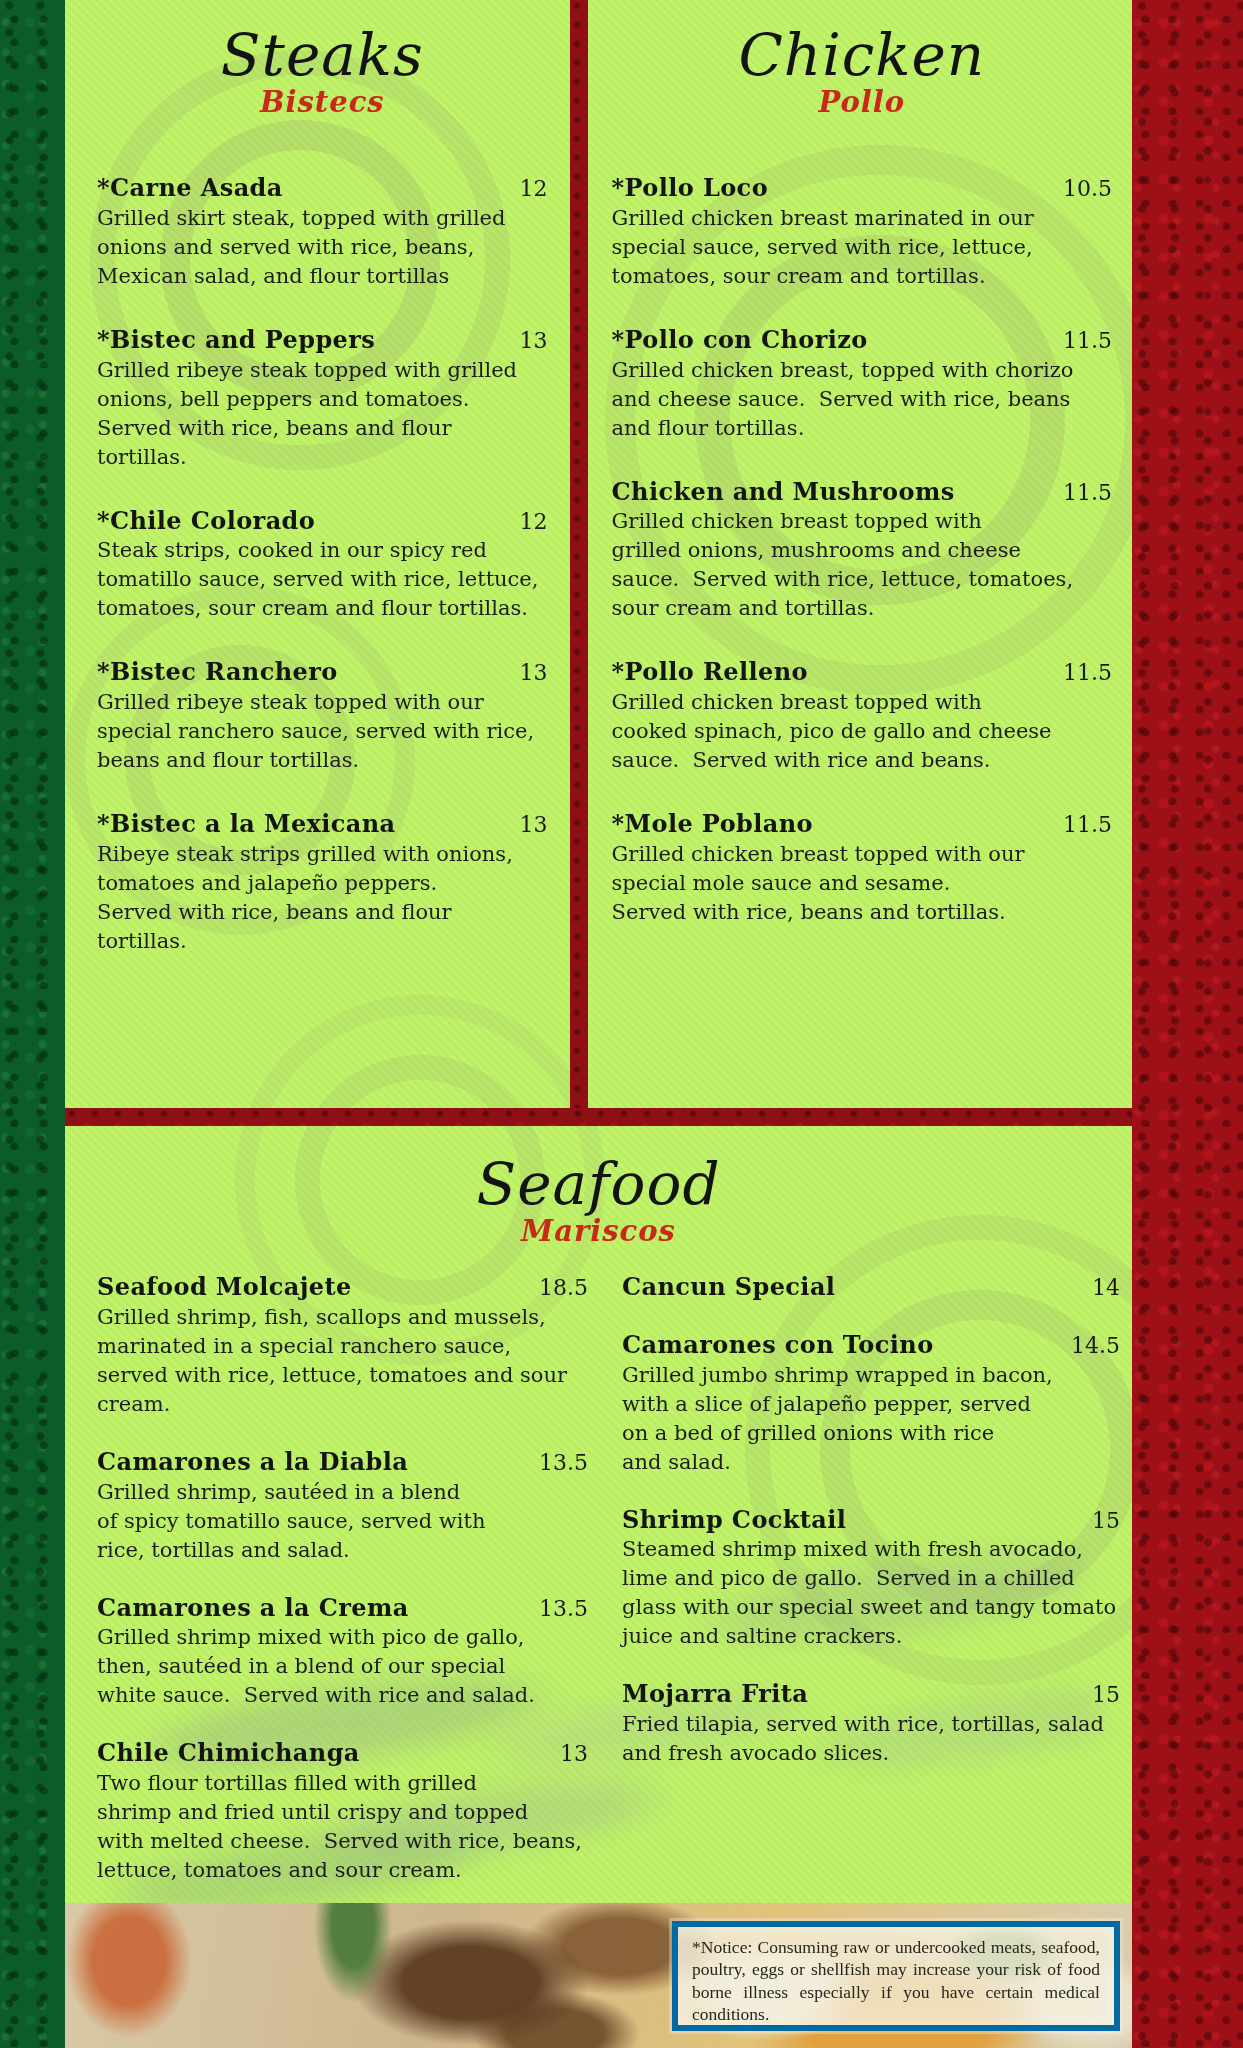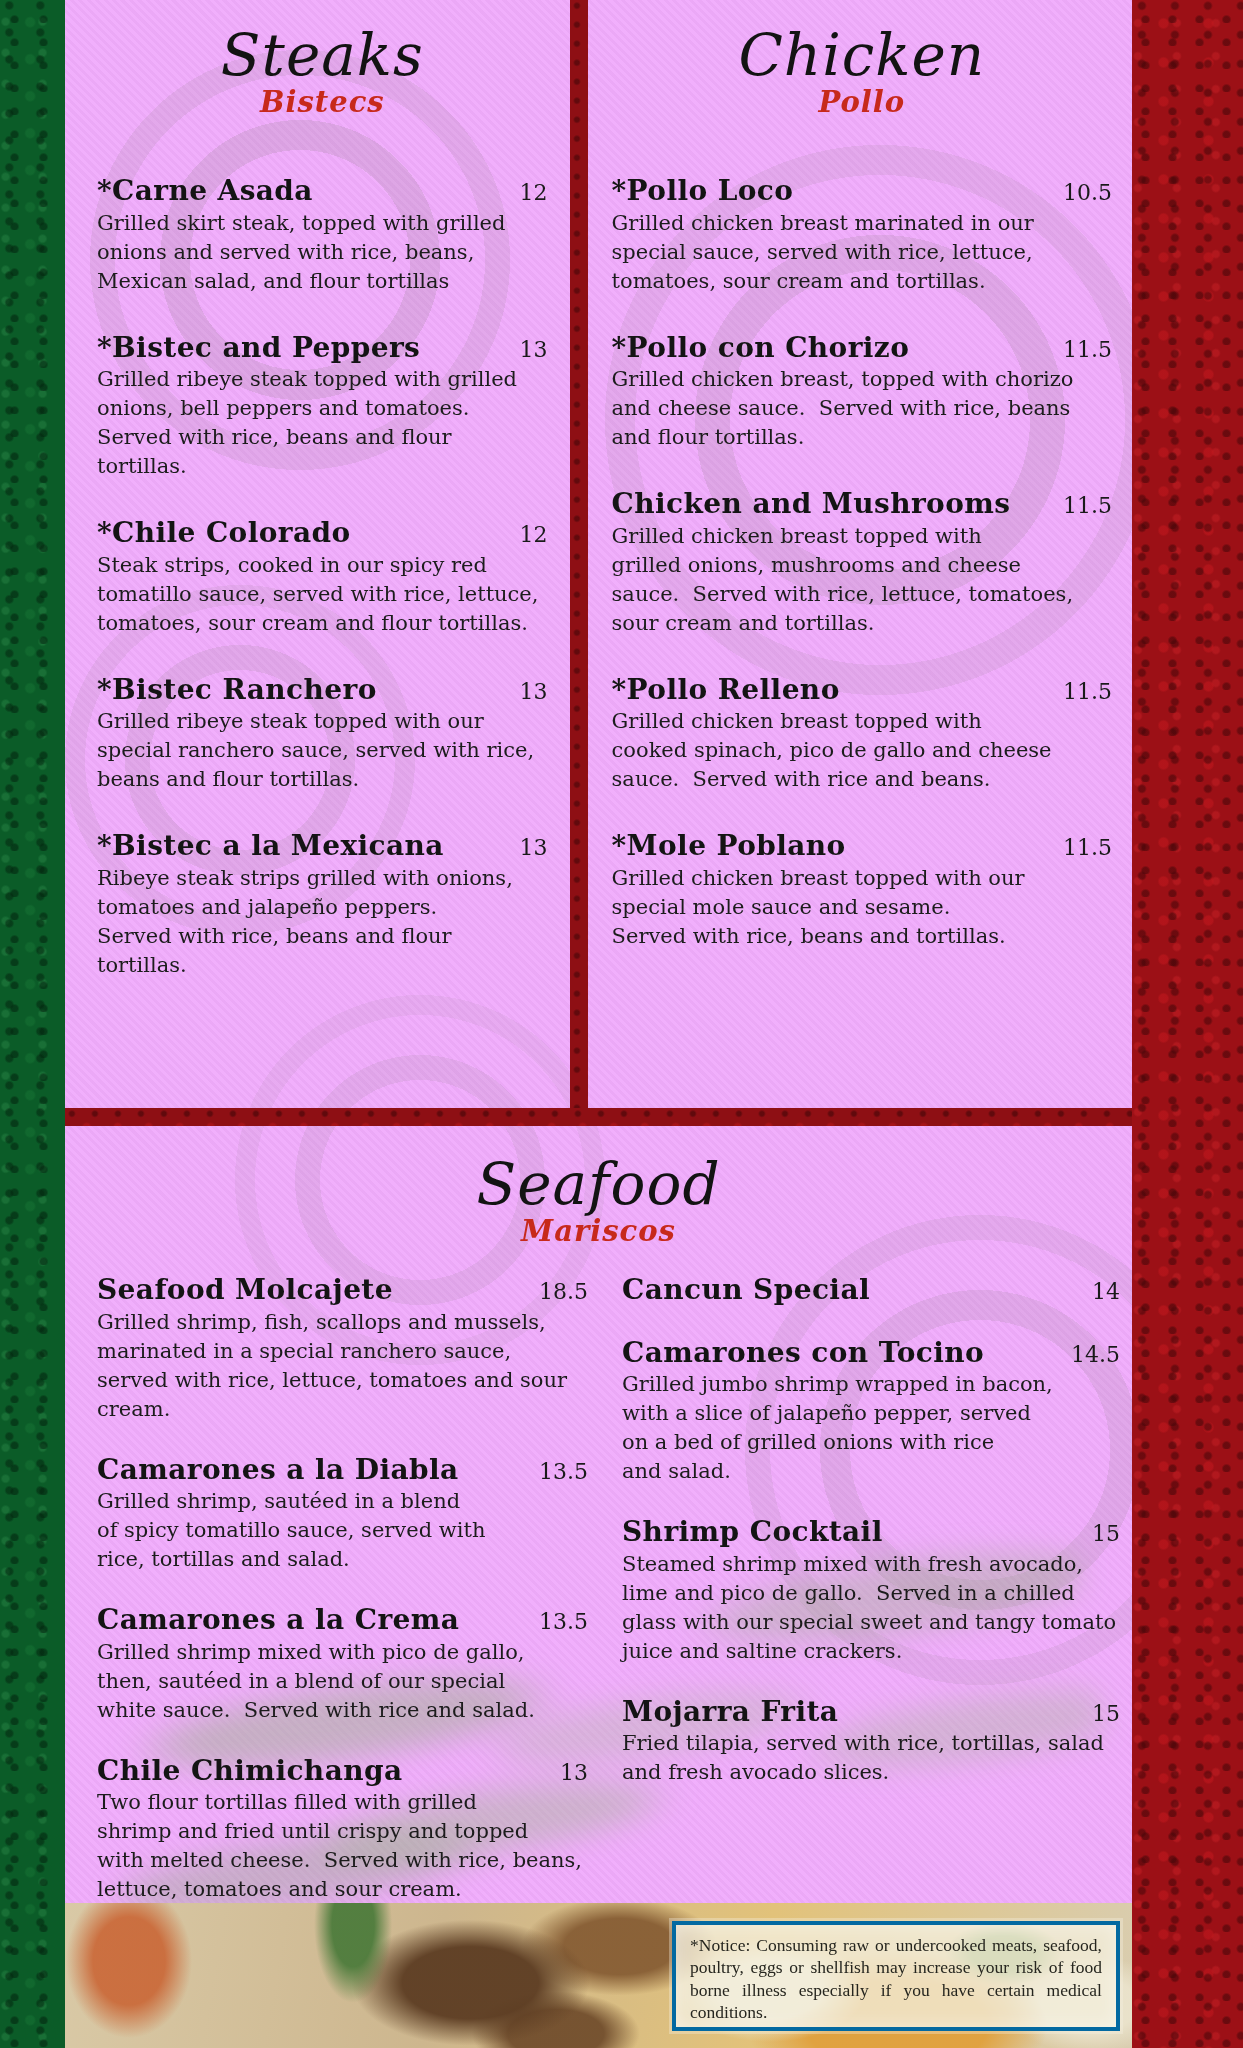--- a/index.html
+++ b/index.html
@@ -1,18 +1,18 @@
 <!DOCTYPE html>
 <html><head>
 <meta charset="utf-8">
 <style>
   html,body{margin:0;padding:0;background:#555;}
   #page{
     position:relative;width:1243px;height:2048px;overflow:hidden;
-    background-color:#f0abfc;
+    background-color:#bef264;
     font-family:"DejaVu Serif",serif;
   }
   
   .bg-texture{
     position:absolute;inset:0;pointer-events:none;
     background-image:
       radial-gradient(circle at 300px 260px, transparent 0 110px, rgba(125,120,112,0.16) 110px 140px, transparent 140px 185px, rgba(125,120,112,0.12) 185px 210px, transparent 210px),
       radial-gradient(circle at 880px 420px, transparent 0 150px, rgba(125,120,112,0.15) 150px 185px, transparent 185px 245px, rgba(125,120,112,0.11) 245px 275px, transparent 275px),
       radial-gradient(circle at 240px 760px, transparent 0 90px, rgba(125,120,112,0.13) 90px 115px, transparent 115px 155px, rgba(125,120,112,0.10) 155px 175px, transparent 175px),
       radial-gradient(circle at 980px 1450px, transparent 0 130px, rgba(120,118,110,0.13) 130px 160px, transparent 160px 210px, rgba(120,118,110,0.10) 210px 235px, transparent 235px),
@@ -75,21 +75,21 @@
     font-size:58px;line-height:1.08;color:#131313;letter-spacing:1px;
   }
   .sec-sub{
     margin-top:0;font-style:italic;font-weight:bold;font-size:29px;line-height:1.1;
     color:#c7291b;letter-spacing:1px;
   }
   .menu-item{margin-bottom:35px;}
   .seafood .menu-item{margin-bottom:29px;}
   .item-head{display:flex;justify-content:space-between;align-items:baseline;}
   .item-name{
-    font-weight:bold;font-size:28px;color:#141414;letter-spacing:0.4px;line-height:1.2;text-align:center;
+    font-weight:bold;font-size:24px;color:#141414;letter-spacing:0.4px;line-height:1.2;text-align:center;
   }
   .item-price{font-size:22px;color:#1a1a1a;padding-left:10px;}
   .item-desc{
     font-size:21px;line-height:29px;color:#1c1c1c;white-space:pre-wrap;margin-top:1px;
   }
 
   .seafood{position:absolute;left:65px;top:1126px;width:1067px;height:777px;}
   .seafood .section-header{height:147px;box-sizing:border-box;padding-top:27px;text-align:center;}
   .seafood-cols{display:flex;}
   .sea-left{width:533px;box-sizing:border-box;padding:0 10px 0 32px;}
@@ -106,21 +106,21 @@
       radial-gradient(ellipse 120px 60px at 46% 90%, rgba(108,72,40,0.9) 0 40%, transparent 70%),
       radial-gradient(ellipse 150px 80px at 66% 60%, rgba(238,240,225,0.85) 0 35%, transparent 65%),
       radial-gradient(ellipse 200px 100px at 78% 85%, rgba(224,160,60,0.95) 0 45%, transparent 75%),
       radial-gradient(ellipse 90px 50px at 88% 35%, rgba(110,150,70,0.85) 0 35%, transparent 65%),
       radial-gradient(ellipse 120px 70px at 96% 70%, rgba(235,228,205,0.9) 0 40%, transparent 70%),
       linear-gradient(100deg,#d9c9a6,#cdb68e 35%,#e2c27a 65%,#d9cdb0);
   }
 
   .notice{
     position:absolute;left:672px;top:1921px;width:448px;height:110px;box-sizing:border-box;
-    border:4px solid #0369a1;background:rgba(243,238,221,0.78);
+    border:6px solid #0369a1;background:rgba(243,238,221,0.78);
     box-shadow:0 0 0 3px rgba(245,240,225,0.35), inset 0 0 18px rgba(255,255,255,0.45);
     padding:9px 14px 8px 14px;
   }
   .notice-text{
     margin:0;font-family:"Liberation Serif",serif;font-size:17.5px;line-height:1.28;
     text-align:justify;color:#26261f;
   }
 </style>
 </head>
 <body>

